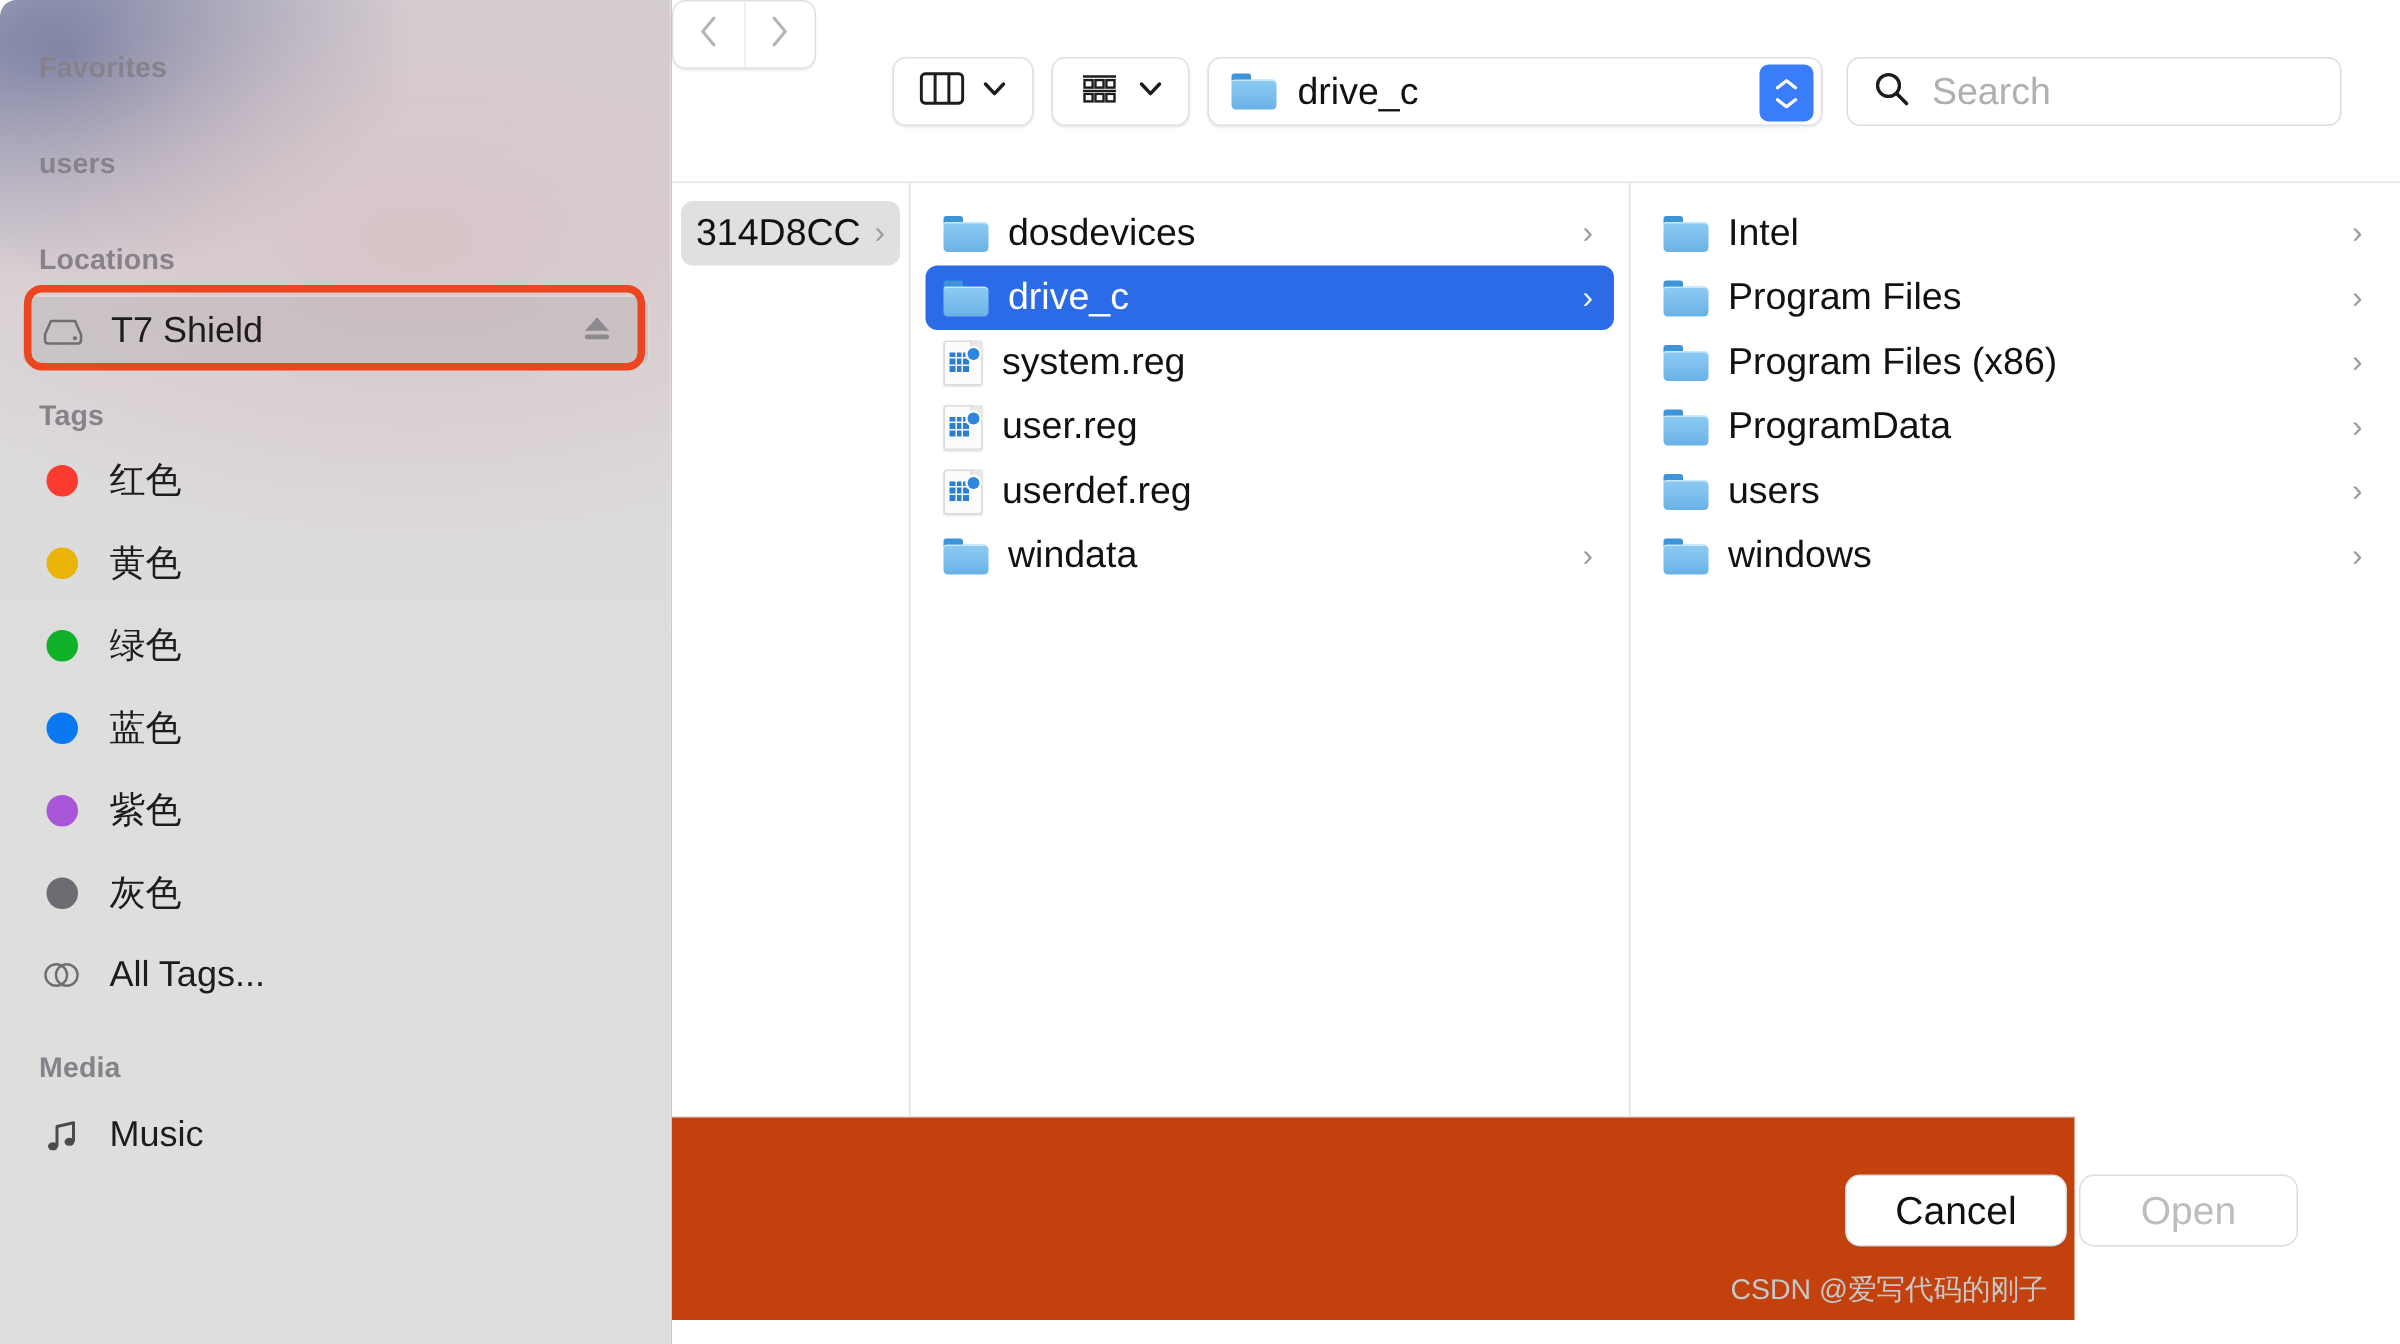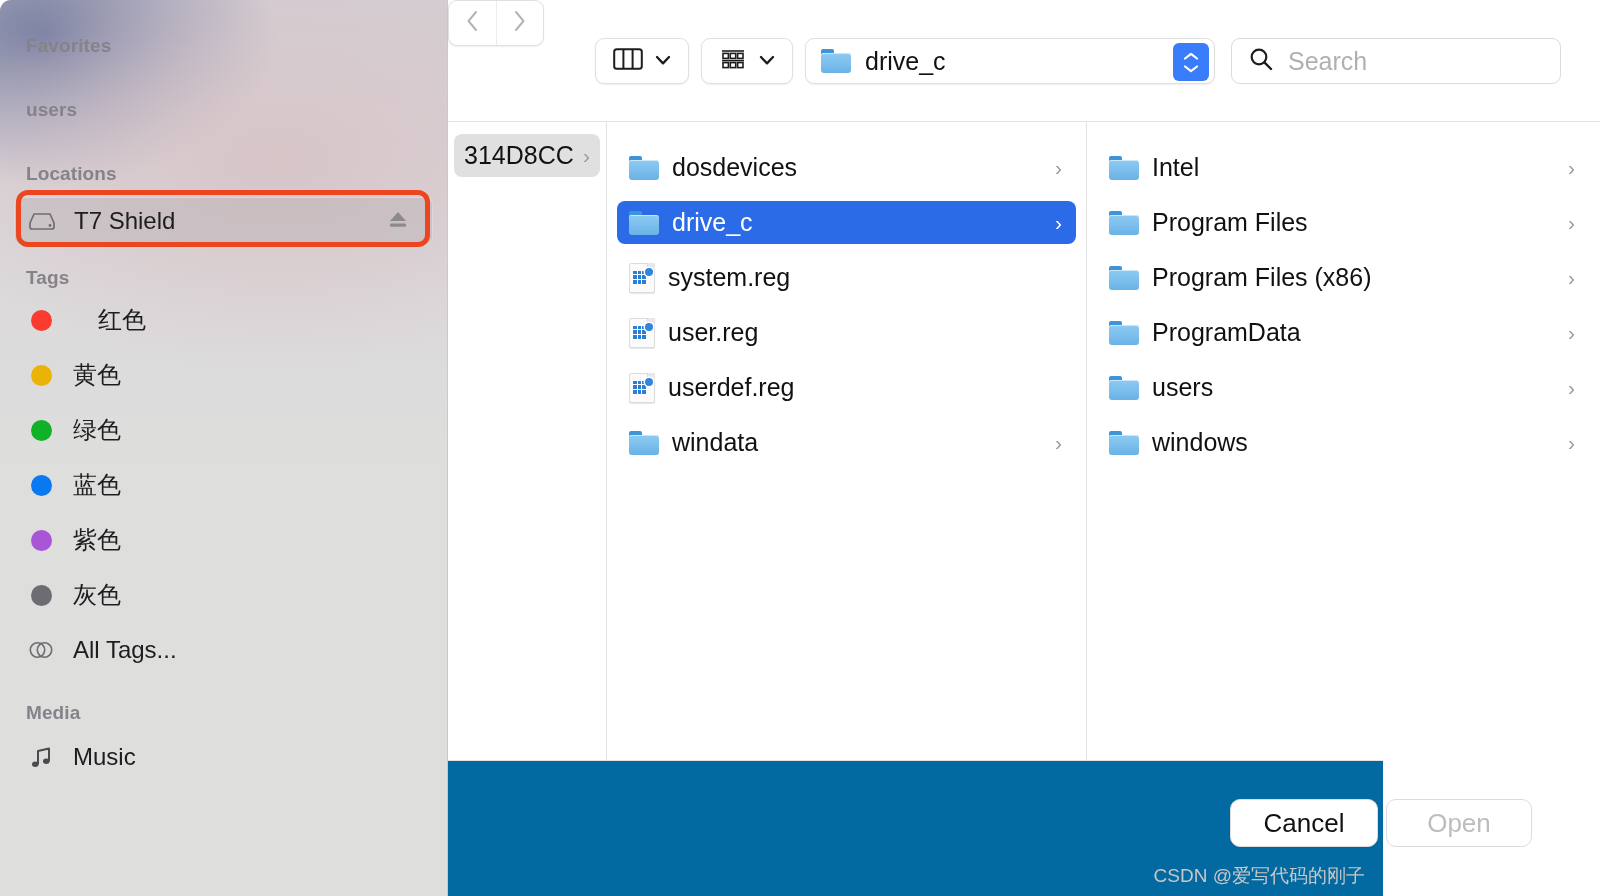--- a/index.html
+++ b/index.html
@@ -97,21 +97,21 @@
 
   
   .cols { position: absolute; left: 0; top: 122px; width: 1152px; height: 638px; display: flex; }
   .col { height: 100%; border-right: 1px solid #e3e3e3; padding-top: 12px; overflow: hidden; position: relative; }
   .col1 { width: 159px; }
   .col2 { width: 480px; }
   .col3 { width: 512px; border-right: none; }
 
   .frow {
     display: flex; align-items: center; height: 43px;
-    margin: 12px 10px; padding: 0 12px; border-radius: 8px; position: relative;
+    margin: 0 10px; padding: 0 12px; border-radius: 8px; position: relative;
   }
   .frow .fname { font-size: 25px; color: #111; white-space: nowrap; margin-left: 13px; }
   .frow .chev { position: absolute; right: 14px; color: #9a9a9a; font-size: 21px; }
   .frow.sel { background: #2c6be8; }
   .frow.sel .fname { color: #ffffff; }
   .frow.sel .chev { color: #ffffff; }
   .frow.crumb { background: #e0e0e0; margin: 0 6px; padding: 0 10px; }
   .frow.crumb .fname { margin-left: 0; font-size: 25px; }
   .frow.crumb .chev { right: 10px; }
 
@@ -143,21 +143,21 @@
     display: grid; grid-template-columns: repeat(3, 1fr); grid-template-rows: repeat(3, 1fr); gap: 1px;
   }
   .regfile .grid i { background: #2a7fd4; display: block; }
   .regfile .gear {
     position: absolute; right: 2px; top: 5px; width: 8px; height: 8px;
     background: #2f86de; border-radius: 50%;
     box-shadow: 0 0 0 1.5px #ffffff;
   }
 
   
-  .bottombar { position: absolute; left: 0; top: 760px; width: 935px; height: 136px; background: #0369a1; border-top: 1px solid #e3e3e3; }
+  .bottombar { position: absolute; left: 0; top: 744px; width: 935px; height: 136px; background: #c2410c; border-top: 1px solid #e3e3e3; }
   .dlg-btn {
     position: absolute; top: 38px; height: 48px; border-radius: 10px;
     background: #ffffff; border: 1px solid #dcdcdc;
     box-shadow: 0 1px 1.5px rgba(0,0,0,0.06);
     display: flex; align-items: center; justify-content: center;
     font-size: 26px; color: #111;
   }
   .btn-cancel { left: 782px; width: 148px; }
   .btn-open { left: 938px; width: 146px; color: #bdbdbd; box-shadow: none; }
 
@@ -190,21 +190,21 @@
       <span class="eject">
         <svg width="24" height="22" viewBox="0 0 24 22">
           <path d="M12 4 L20 13 H4 Z" fill="#8a8a8f"></path>
           <rect x="4" y="15.5" width="16" height="3.2" rx="1.2" fill="#8a8a8f"></rect>
         </svg>
       </span>
     </div>
 
     <div class="sb-section" style="margin-top:22px;">Tags</div>
 
-    <div class="sb-row" style="margin-top:7px;gap:25px;">
+    <div class="sb-row" style="margin-top:7px;">
       <span class="sb-icon">
           <i class="dot" style="background:#fb3b30"></i>
         </span>
       <span class="lbl">红色</span>
     </div>
     <div class="sb-row" style="margin-top:7px;">
       <span class="sb-icon">
           <i class="dot" style="background:#eab308"></i>
         </span>
       <span class="lbl">黄色</span>

